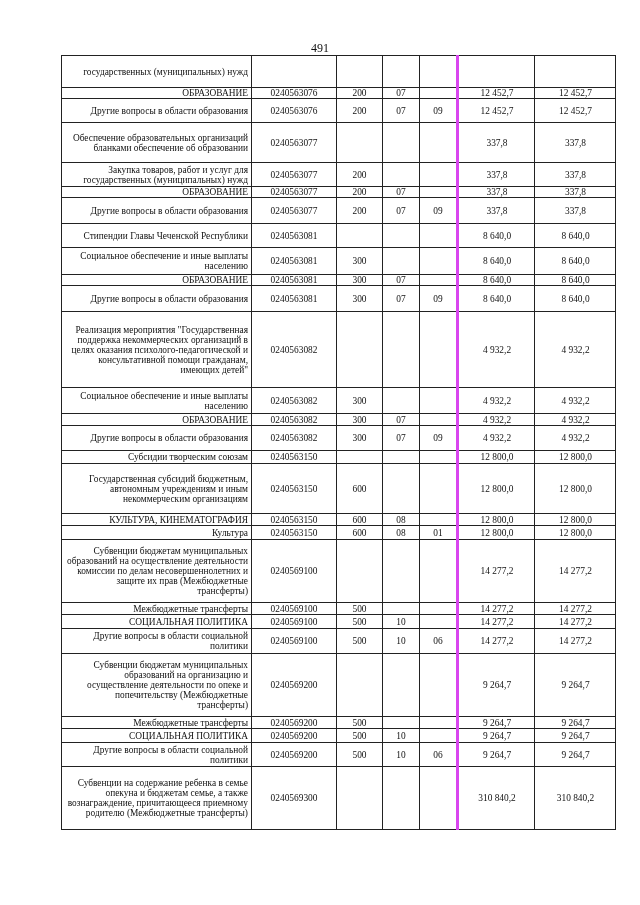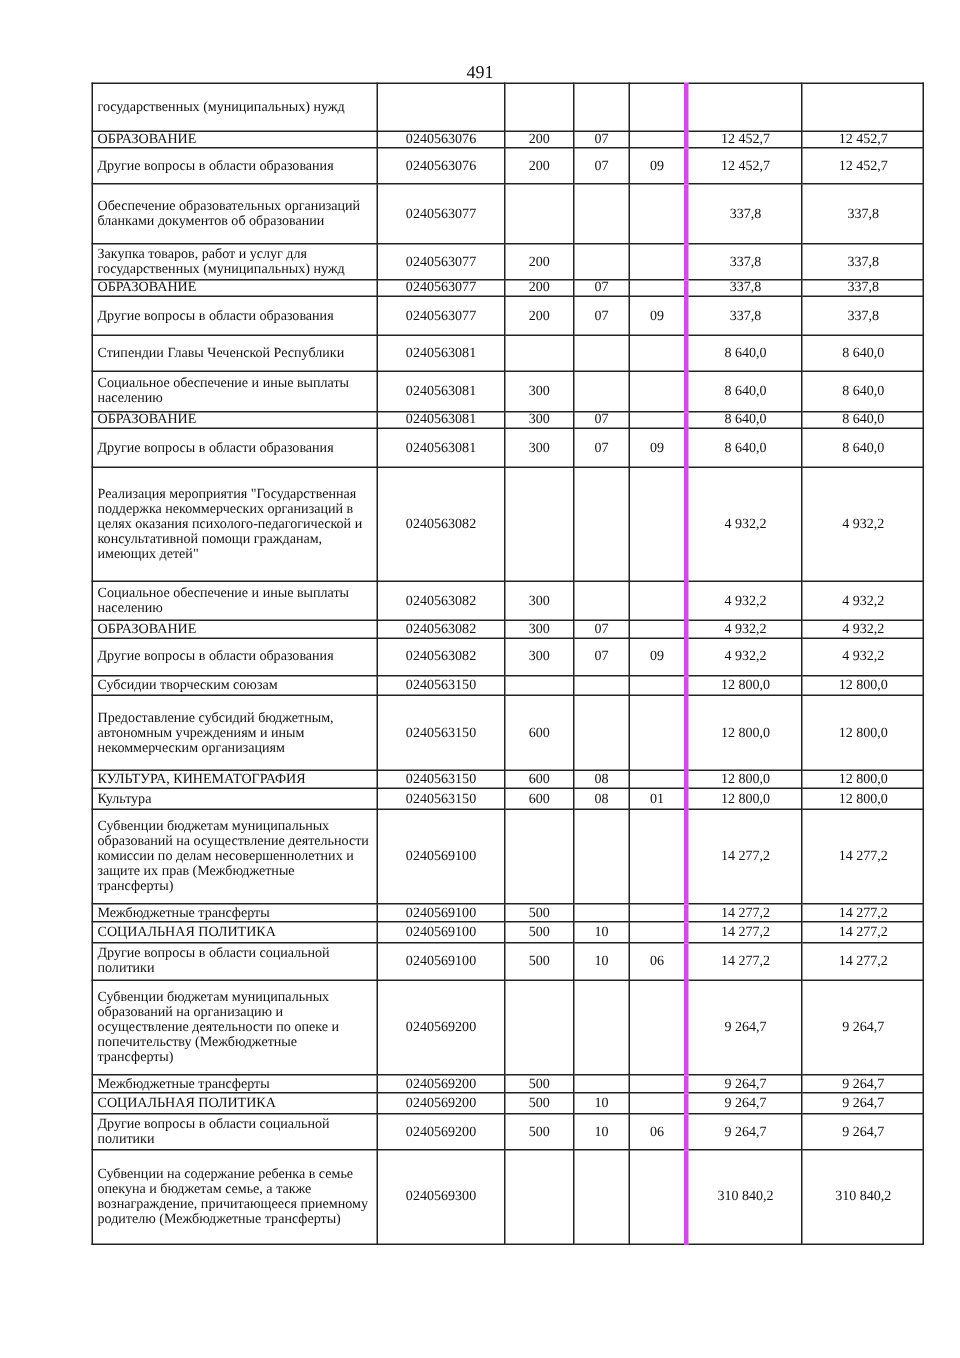--- a/index.html
+++ b/index.html
@@ -3,21 +3,21 @@
 <meta charset="utf-8">
 <style>
   html, body { margin: 0; padding: 0; background: #ffffff; }
   body { width: 640px; height: 905px; position: relative; overflow: hidden;
          font-family: "Liberation Serif", "DejaVu Serif", serif; color: #111; }
   .page-number { position: absolute; top: 41px; left: 0; width: 640px; text-align: center;
                  font-size: 12px; }
   table { position: absolute; top: 55px; left: 61px; border-collapse: collapse;
           table-layout: fixed; width: 554px; font-size: 9.4px; line-height: 10px; }
   td { border: 1px solid #222; padding: 0 3px; vertical-align: middle; }
-  td.name { text-align: left; padding-left: 3px; }
+  td.name { text-align: right; padding-left: 3px; }
   td.code, td.c3, td.c4, td.c5 { text-align: center; }
   td.num { text-align: center; padding-right: 2px; }
   td.c5 { border-right: 3px solid #d946ef; }
   col.w1 { width: 190px; } col.w2 { width: 85px; } col.w3 { width: 46px; }
   col.w4 { width: 37px; } col.w5 { width: 38px; } col.w6 { width: 77px; } col.w7 { width: 81px; }
 </style>
 </head>
 <body>
 
 <div class="page-number">491</div>
@@ -54,21 +54,21 @@
       <tr style="height: 24px;">
     <td class="name">Другие вопросы в области образования</td>
     <td class="code">0240563076</td>
     <td class="c3">200</td>
     <td class="c4">07</td>
     <td class="c5">09</td>
     <td class="num">12 452,7</td>
     <td class="num">12 452,7</td>
   </tr>
       <tr style="height: 40px;">
-    <td class="name">Обеспечение образовательных организаций бланками документов об образовании</td>
+    <td class="name">Обеспечение образовательных организаций бланками обеспечение об образовании</td>
     <td class="code">0240563077</td>
     <td class="c3"></td>
     <td class="c4"></td>
     <td class="c5"></td>
     <td class="num">337,8</td>
     <td class="num">337,8</td>
   </tr>
       <tr style="height: 24px;">
     <td class="name">Закупка товаров, работ и услуг для государственных (муниципальных) нужд</td>
     <td class="code">0240563077</td>
@@ -171,21 +171,21 @@
       <tr style="height: 13px;">
     <td class="name">Субсидии творческим союзам</td>
     <td class="code">0240563150</td>
     <td class="c3"></td>
     <td class="c4"></td>
     <td class="c5"></td>
     <td class="num">12 800,0</td>
     <td class="num">12 800,0</td>
   </tr>
       <tr style="height: 50px;">
-    <td class="name">Предоставление субсидий бюджетным, автономным учреждениям и иным некоммерческим организациям</td>
+    <td class="name">Государственная субсидий бюджетным, автономным учреждениям и иным некоммерческим организациям</td>
     <td class="code">0240563150</td>
     <td class="c3">600</td>
     <td class="c4"></td>
     <td class="c5"></td>
     <td class="num">12 800,0</td>
     <td class="num">12 800,0</td>
   </tr>
       <tr style="height: 12px;">
     <td class="name">КУЛЬТУРА, КИНЕМАТОГРАФИЯ</td>
     <td class="code">0240563150</td>

